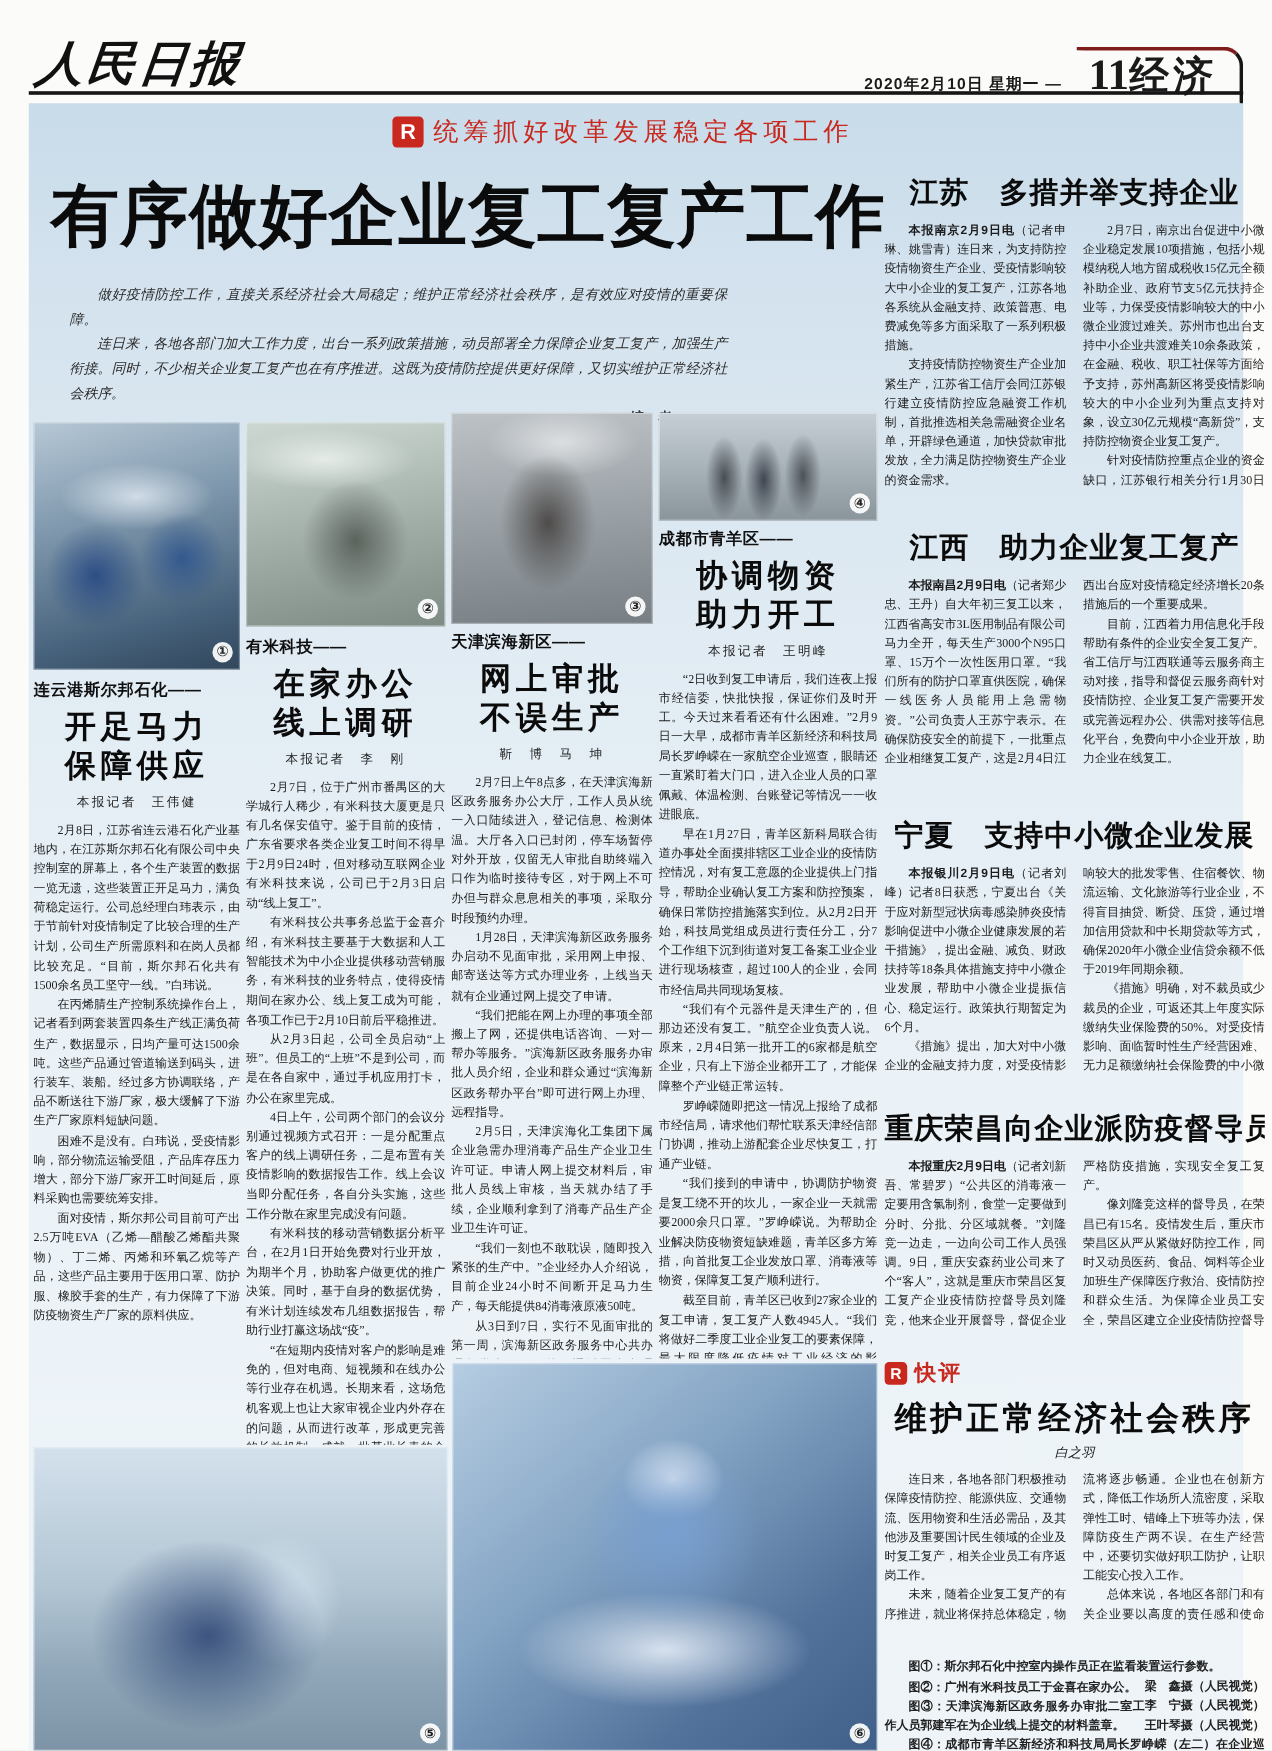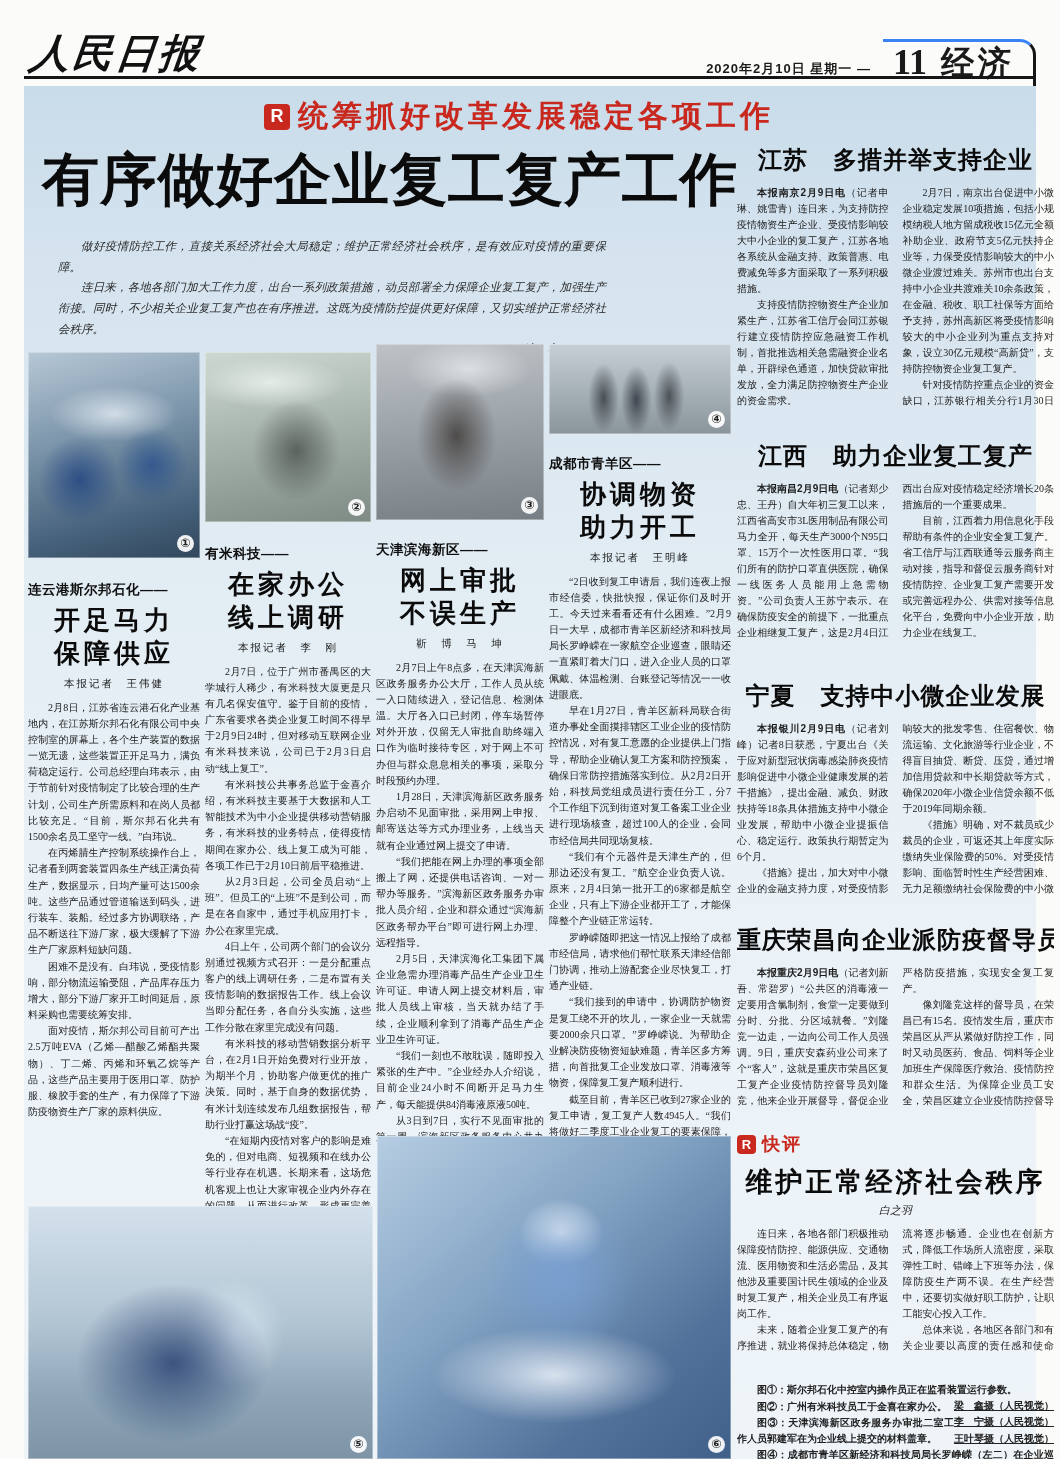--- a/index.html
+++ b/index.html
@@ -6,37 +6,37 @@
   .page{position:relative;width:1060px;height:1459px;margin:0 auto;background:#fbfbf9;
         font-family:"Liberation Serif",serif;color:#1a1a1a;overflow:hidden;}
   
   .masthead{position:absolute;left:24px;right:24px;top:18px;height:58px;}
   .mast-logo{position:absolute;left:6px;top:8px;font-family:"DejaVu Serif",serif;
              font-size:40px;font-weight:bold;font-style:italic;letter-spacing:3px;
              transform:skewX(-6deg);color:#111;}
   .mast-right{position:absolute;right:0;top:6px;display:flex;align-items:flex-end;gap:12px;margin-top:15px;}
   .mast-date{font-family:"Liberation Sans",sans-serif;font-size:13px;font-weight:bold;
              padding-bottom:8px;letter-spacing:1px;}
-  .mast-bracket{display:flex;align-items:baseline;gap:14px;border-top:3px solid #3b82f6;
+  .mast-bracket{display:flex;align-items:baseline;border-top:3px solid #7f1d1d;
                 border-right:3px solid #161616;border-top-right-radius:16px;
                 padding:2px 18px 6px 10px;}
   .mast-pageno{font-size:36px;font-weight:bold;font-family:"Liberation Serif",serif;line-height:1;}
   .mast-section{font-size:33px;font-weight:bold;letter-spacing:4px;line-height:1;}
   .mast-rule{position:absolute;left:24px;right:24px;top:76px;height:3px;background:#161616;}
   
   .content{position:absolute;left:24px;right:24px;top:86px;bottom:0;
            background:linear-gradient(180deg,#c9dcea 0%,#d6e4ef 14%,#e3edf4 38%,#ebf2f7 60%,#eef4f8 100%);}
   
   .banner{position:absolute;left:230px;top:10px;width:530px;display:flex;align-items:center;
           justify-content:center;gap:8px;}
   .rbox{display:inline-flex;align-items:center;justify-content:center;background:#c8281e;color:#fff;
         font-family:"Liberation Sans",sans-serif;font-weight:bold;border-radius:4px;}
   .rbox.big{width:26px;height:26px;font-size:18px;}
   .rbox.small{width:19px;height:19px;font-size:13px;}
-  .banner-text{font-family:"Liberation Sans",sans-serif;font-size:30px;font-weight:bold;
+  .banner-text{font-family:"Liberation Sans",sans-serif;font-size:21px;font-weight:normal;
                color:#c8281e;letter-spacing:4px;white-space:nowrap;}
   
   .headline{position:absolute;left:8px;top:56px;width:716px;font-size:57px;font-weight:bold;
             letter-spacing:1px;color:#0b0b0b;text-align:center;white-space:nowrap;
             font-family:"Liberation Serif",serif;}
   
   .ednote{position:absolute;left:34px;top:150px;width:548px;font-size:11.5px;line-height:1.8;
           font-style:italic;color:#2a2a2a;text-align:justify;}
   .ednote p{margin:0;text-indent:2em;}
   .ednote .sig{text-align:right;padding-right:46px;font-weight:bold;font-style:normal;text-indent:0;}
@@ -67,21 +67,21 @@
   .ph5{left:4px;top:1120px;width:345px;height:253px;
        background:linear-gradient(180deg,#d3e1ec 0%,#b3c6d4 45%,#8fa6b8 75%,#7d94a6 100%);}
   .ph5::before{background:radial-gradient(ellipse 40% 45% at 42% 62%,rgba(35,60,110,.8),transparent 70%),
                radial-gradient(ellipse 20% 30% at 60% 50%,rgba(220,235,245,.8),transparent 72%);}
   .ph6{left:353px;top:1050px;width:354px;height:323px;
        background:linear-gradient(140deg,#b6cde2 0%,#84a4c4 40%,#52729b 75%,#40608a 100%);}
   .ph6::before{background:radial-gradient(ellipse 30% 34% at 52% 44%,rgba(120,160,210,.9),transparent 70%),
                radial-gradient(ellipse 46% 20% at 50% 74%,rgba(235,242,250,.85),transparent 75%),
                radial-gradient(ellipse 16% 14% at 52% 30%,rgba(245,248,252,.9),transparent 75%);}
   
-  .col{position:absolute;overflow:hidden;margin-top:15px;}
+  .col{position:absolute;overflow:hidden;}
   .c1{left:4px;top:478px;width:172px;height:640px;}
   .c2{left:181px;top:442px;width:166px;height:676px;}
   .c3{left:352px;top:438px;width:168px;height:608px;}
   .c4{left:525px;top:352px;width:182px;height:694px;}
   .kicker{font-family:"Liberation Sans",sans-serif;font-size:13.5px;font-weight:bold;
           letter-spacing:.5px;margin:2px 0 5px;color:#101010;}
   .mid-title{font-size:26px;font-weight:bold;text-align:center;line-height:1.28;
              letter-spacing:4px;margin:0;color:#0b0b0b;}
   .byline{font-size:10.5px;text-align:center;letter-spacing:2px;margin:6px 0 9px;color:#222;}
   .art-body p{margin:0;text-indent:2em;font-size:10px;line-height:1.62;text-align:justify;color:#1b1b1b;}
@@ -97,21 +97,21 @@
   .h-js{height:238px;}  .h-jx{height:182px;}  .h-nx{height:186px;}  .h-cq{height:150px;}
   .kp-label{display:flex;align-items:center;gap:6px;margin:2px 0 0;}
   .kp-label-text{font-family:"Liberation Sans",sans-serif;font-size:18px;font-weight:bold;color:#c8281e;letter-spacing:2px;}
   .kp-title{font-size:27px;font-weight:bold;text-align:center;letter-spacing:3px;margin:8px 0 3px;color:#0b0b0b;}
   .kp-author{text-align:center;font-size:11px;font-style:italic;margin:0 0 8px;}
   .h-kp{height:142px;font-family:Liberation Serif, serif;}
   
   .caps{margin-top:14px;}
   .cap{font-size:10px;line-height:1.55;text-align:justify;margin:0 0 1px;text-indent:2em;
        font-weight:bold;color:#222;}
-  .cap .credit{float:right;text-indent:0;text-decoration:underline;}
+  .cap .credit{float:right;text-indent:0;}
 </style>
 </head>
 <body>
 
 <div class="page">
 
   <div class="masthead">
     <div class="mast-logo">人民日报</div>
     <div class="mast-right">
       <span class="mast-date">2020年2月10日 星期一 —</span>

